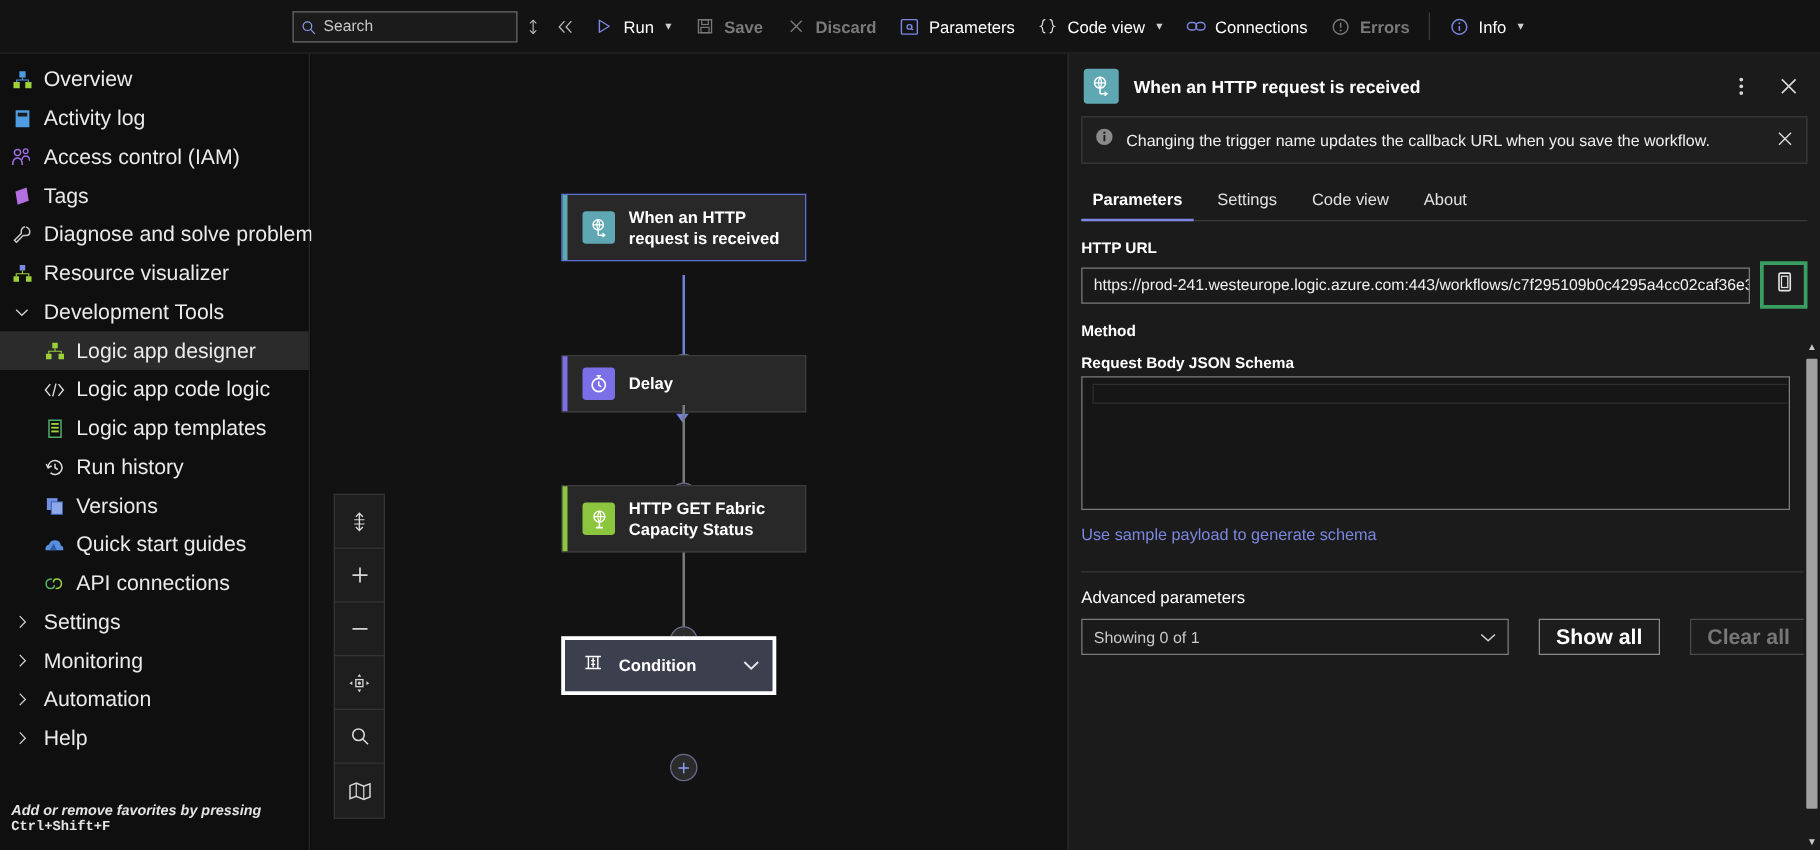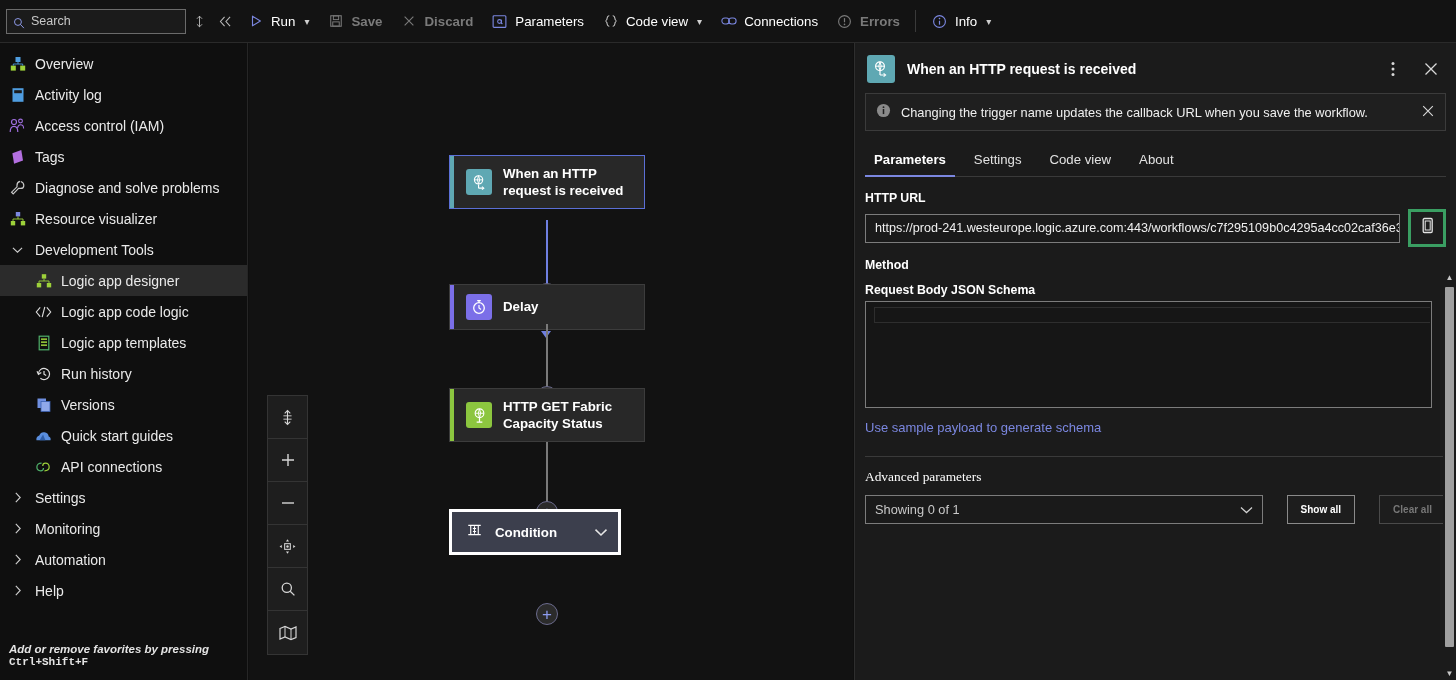--- a/index.html
+++ b/index.html
@@ -11,20 +11,21 @@
     overflow: hidden;
   }
   .app { position: relative; width: 1456px; height: 680px; }
 
   
   .toolbar {
     position: absolute; top: 0; left: 0; width: 1456px; height: 43px;
     background: #131313;
     display: flex; align-items: center;
     border-bottom: 1px solid #2a2a2a;
+    justify-content: center;
   }
   .search-box {
     margin-left: 6px; width: 180px; height: 25px;
     background: #1b1b1b; border: 1px solid #6b6b6b;
     display: flex; align-items: center; padding: 0 6px; gap: 6px;
   }
   .search-box .sico { width: 12px; height: 12px; flex: 0 0 auto; }
   .search-box input {
     background: transparent; border: 0; outline: none;
     color: #cfcfcf; font-size: 12.5px; width: 100%;
@@ -50,21 +51,21 @@
 
   
   .sidebar {
     position: absolute; top: 43px; left: 0; width: 248px; height: 637px;
     background: #0f0f0f; border-right: 1px solid #262626;
     padding-top: 5px;
   }
   .nav-item {
     display: flex; align-items: center; height: 31px;
     padding-left: 9px; gap: 9px; cursor: pointer;
-    font-size: 14px; color: #eaeaea; white-space: nowrap;
+    font-size: 17px; color: #eaeaea; white-space: nowrap;
   }
   .nav-item.active { background: #2b2b2b; }
   .nav-item.sub { padding-left: 35px; }
   .nav-item .nico { width: 17px; height: 17px; flex: 0 0 auto; display: flex; align-items: center; justify-content: center; }
   .nav-item .caret { width: 17px; flex: 0 0 auto; color: #cfcfcf; font-size: 11px; display:flex; align-items:center; justify-content:center;}
 
   .fav-hint {
     position: absolute; left: 9px; bottom: 12px;
     font-size: 11.5px; color: #e4e4e4; font-style: italic; font-weight: bold;
   }
@@ -196,30 +197,30 @@
     position: relative;
   }
   .schema-box .firstline {
     position: absolute; top: 5px; left: 8px; right: 1px; height: 16px;
     border-top: 1px solid #2e2e2e; border-left: 1px solid #2e2e2e; border-bottom: 1px solid #2e2e2e;
   }
   .link {
     margin-top: 12px; font-size: 13px; color: #7b87e0; cursor: pointer; display: inline-block;
   }
   .sec-divider { margin: 20px 10px 0 10px; border-top: 1px solid #3a3a3a; }
-  .adv-title { padding: 12px 24px 0 10px; font-size: 13.4px; color: #ffffff; font-family: Liberation Serif, serif; }
+  .adv-title { padding: 12px 24px 0 10px; font-size: 13.4px; color: #ffffff; }
   .adv-row { display: flex; gap: 24px; padding: 10px 10px 16px 10px; align-items: center; }
   .adv-select {
     flex: 1; height: 29px; background: #1a1a1a; border: 1px solid #7c7c7c;
     display: flex; align-items: center; padding: 0 9px; font-size: 12.8px; color: #c9c9c9; cursor: pointer;
   }
   .adv-select .lbl { flex: 1; }
   .btn-sec {
     height: 29px; padding: 0 13px; background: #1d1d1d; border: 1px solid #8a8a8a;
-    display: flex; align-items: center; font-size: 10px; font-weight: bold; color: #ffffff; cursor: pointer;
+    display: flex; align-items: center; font-size: 17px; font-weight: bold; color: #ffffff; cursor: pointer;
   }
   .btn-sec.disabled { color: #777; border-color: #4a4a4a; }
 
   
   .pscroll { position: absolute; right: 0; top: 228px; width: 13px; height: 409px; }
   .pscroll .track { position: absolute; inset: 0; background: #1b1b1b; }
   .pscroll .arrow { position: absolute; left: 0; width: 13px; height: 13px; display: flex; align-items: center; justify-content: center; color: #c8c8c8; font-size: 8px; }
   .pscroll .arrow.up { top: 0; }
   .pscroll .arrow.down { bottom: 0; }
   .pscroll .thumb { position: absolute; left: 2px; width: 9px; top: 16px; height: 360px; background: #a0a0a0; border-radius: 1px; }

